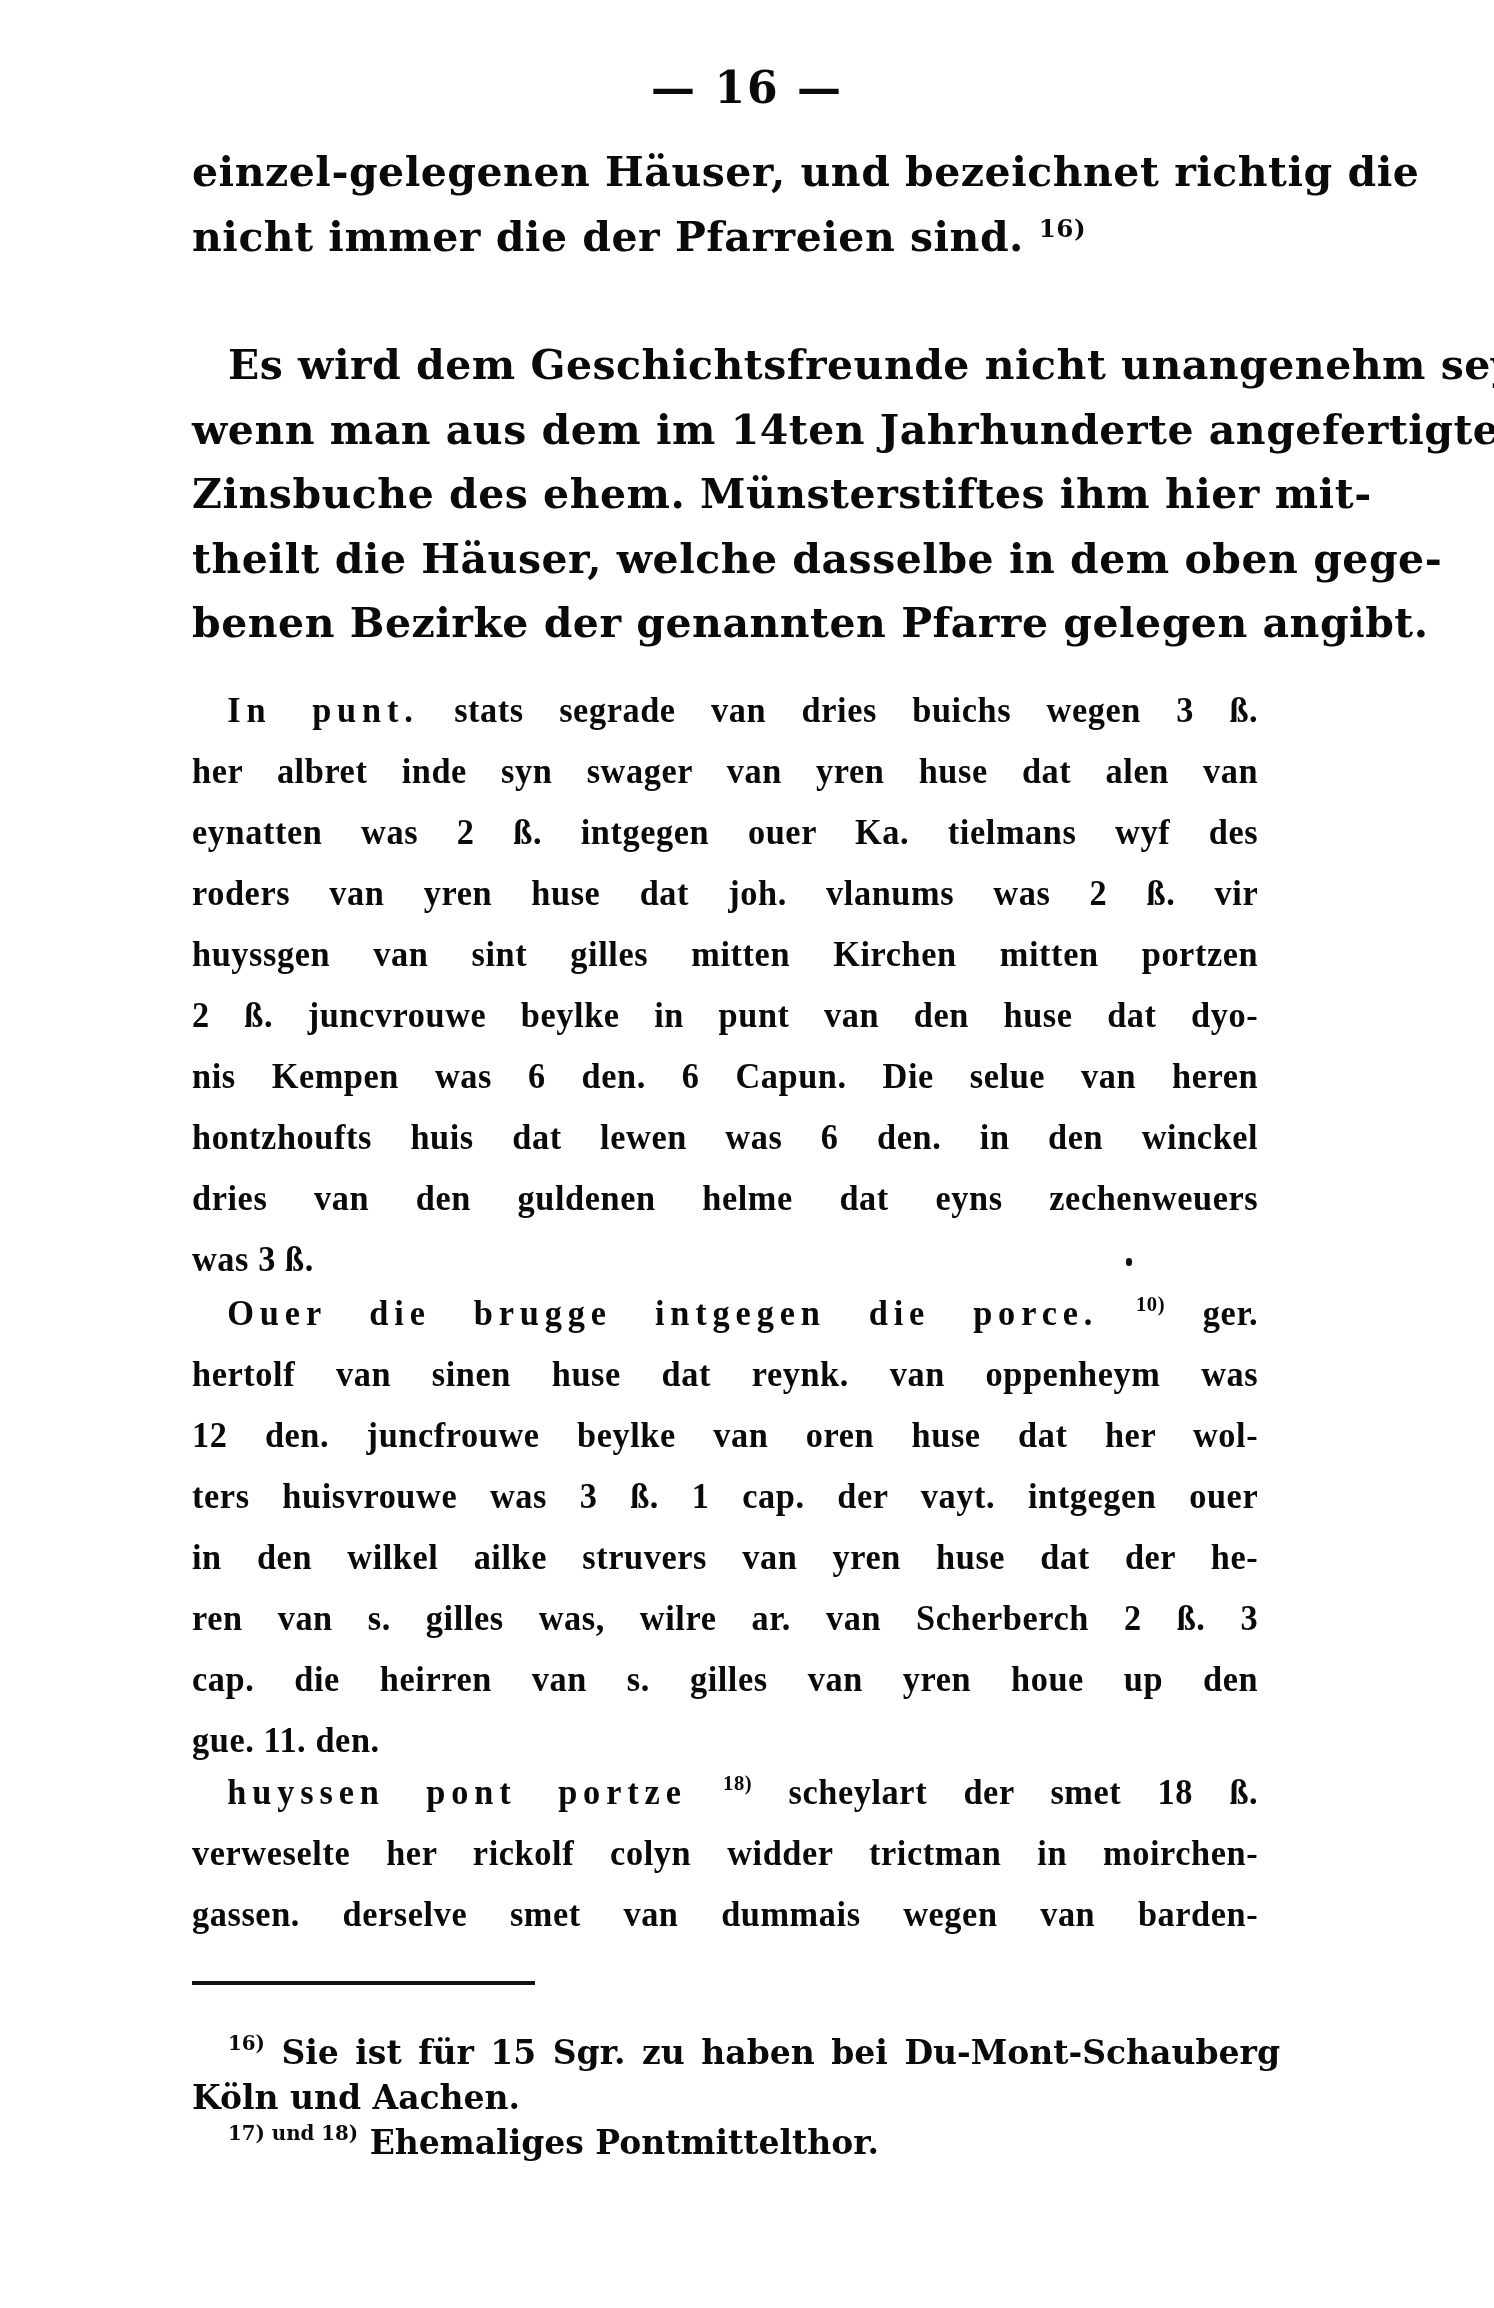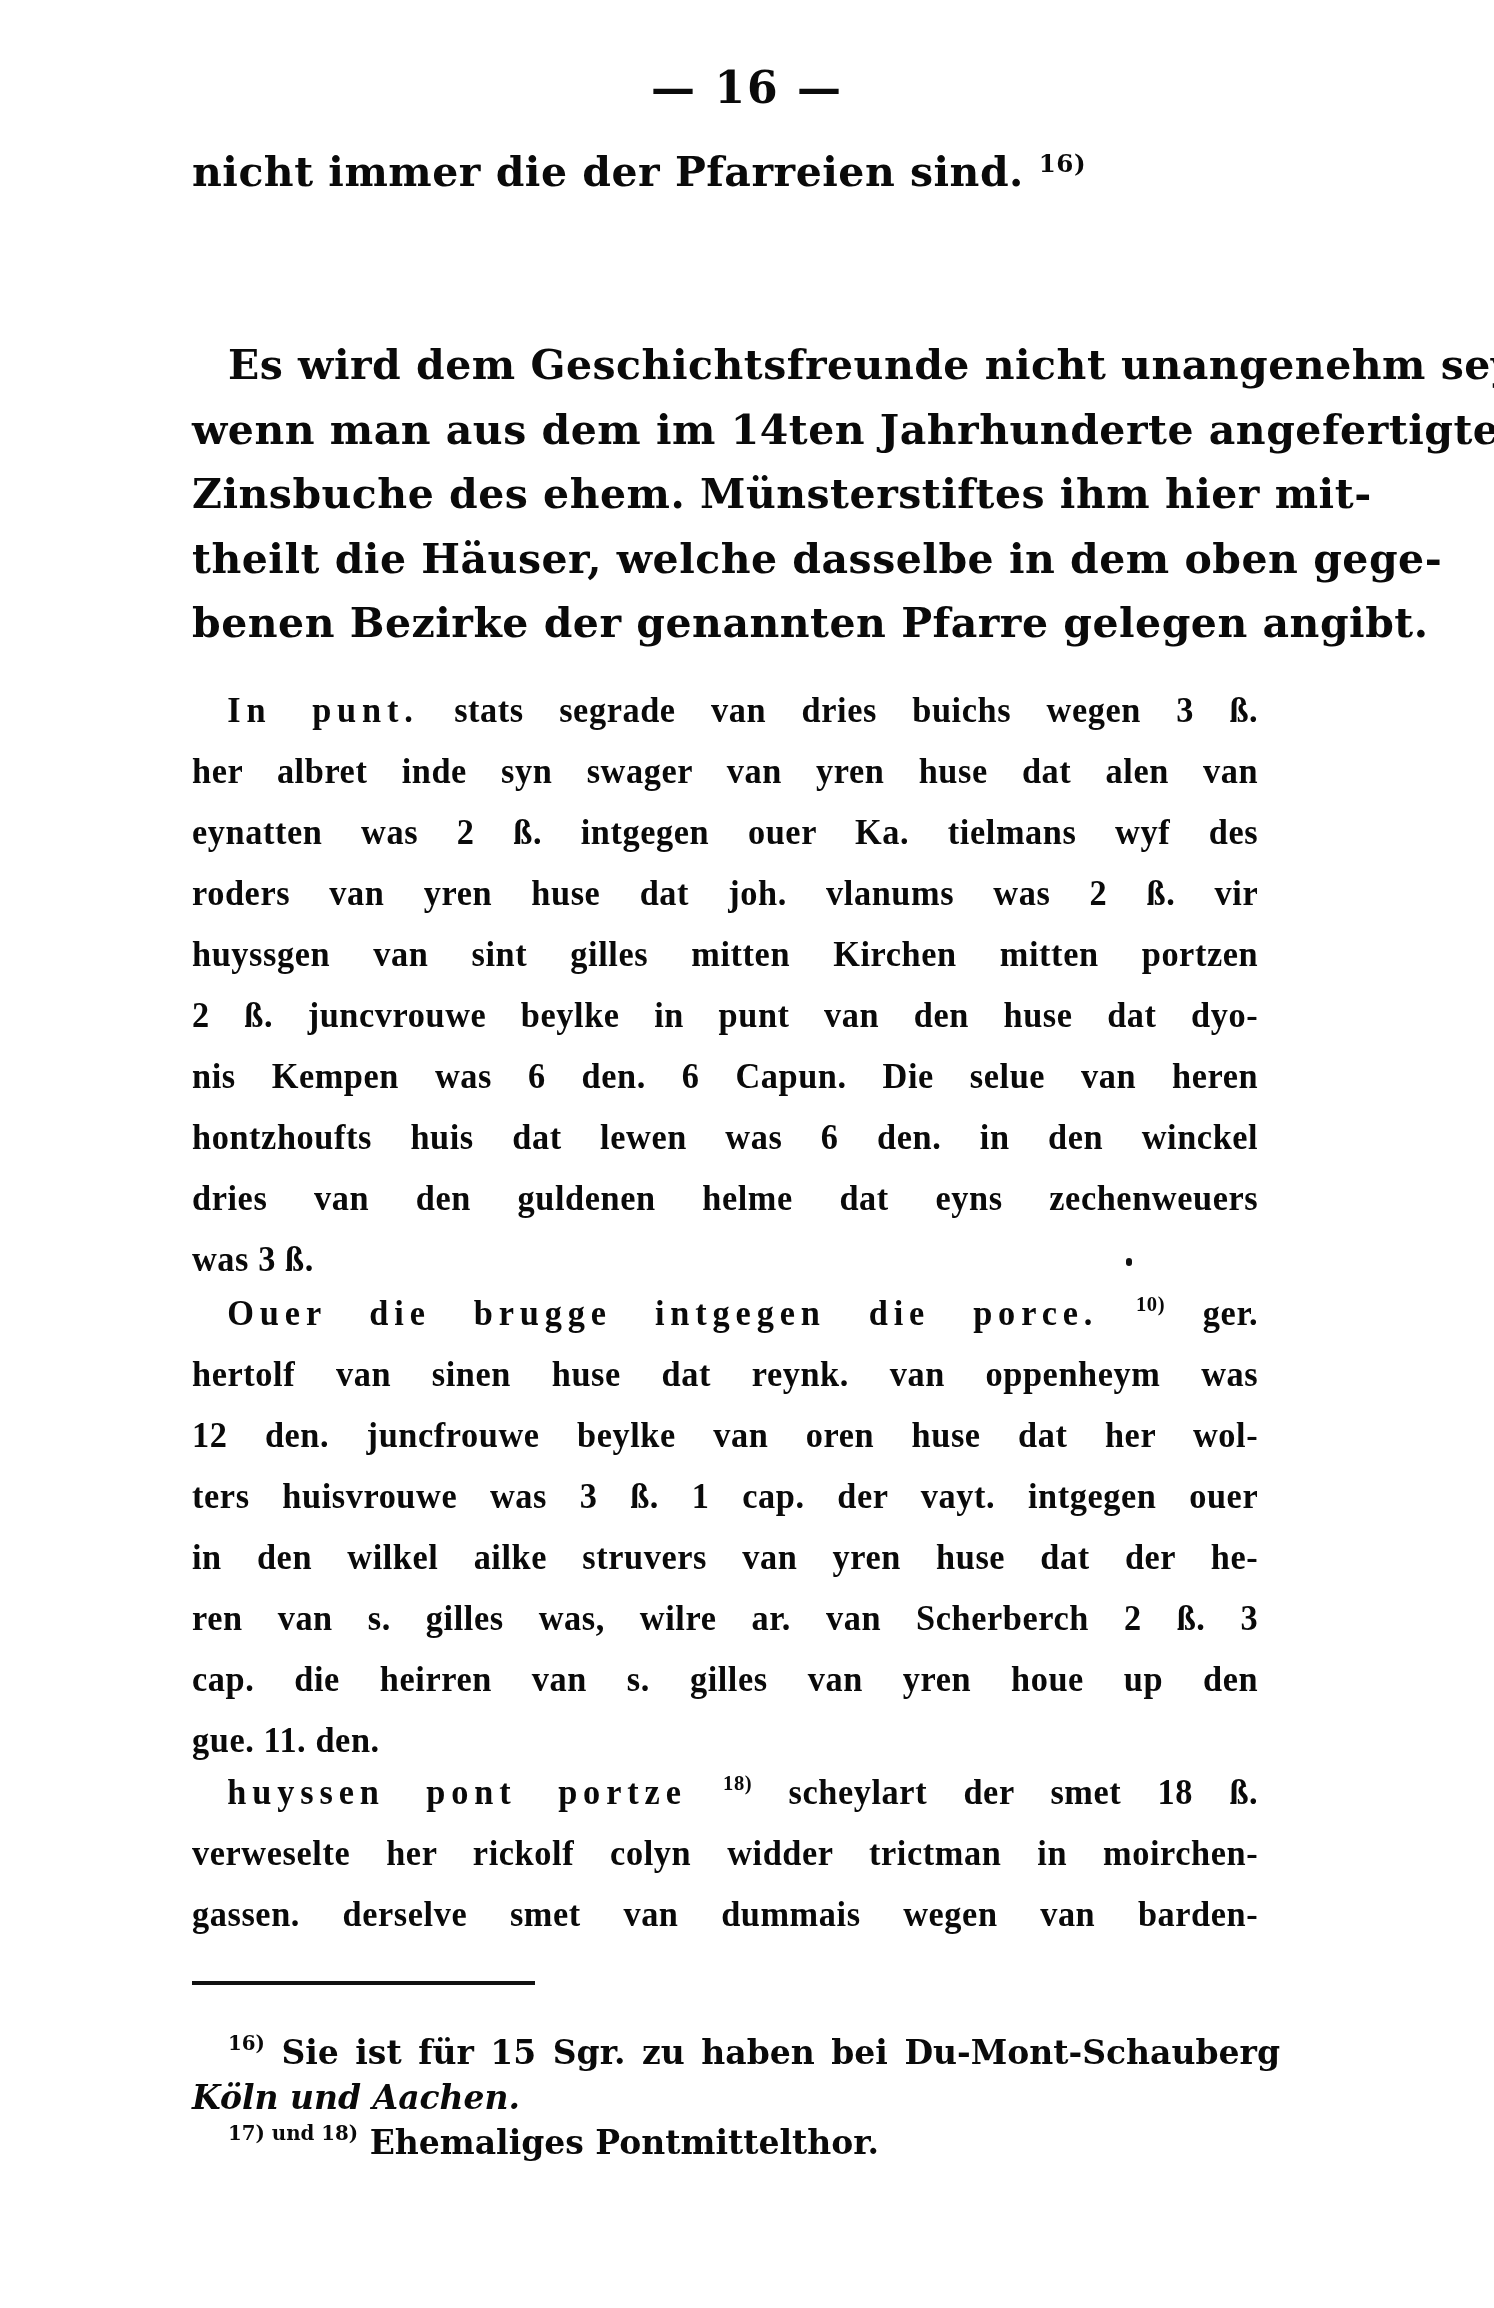--- a/index.html
+++ b/index.html
@@ -19,20 +19,21 @@
   .mark { position: absolute; width: 6px; height: 8px; background: #111; border-radius: 3px; }
 </style>
 </head>
 <body>
 
 <div class="page">
 
   <div class="pagenum">— 16 —</div>
 
   <div class="block frak" style="top:140px;">
+    <span class="line">einzel-gelegenen Häuser, und bezeichnet richtig die</span>
     <span class="line" style="text-align:right;text-align-last:left;"><span>nicht immer die der Pfarreien sind.</span> <sup>16)</sup></span>
   </div>
 
   <div class="block frak" style="top:333px;">
     <span class="line indent">Es wird dem Geschichtsfreunde nicht unangenehm seyn,</span>
     <span class="line">wenn man aus dem im 14ten Jahrhunderte angefertigten</span>
     <span class="line">Zinsbuche des ehem. Münsterstiftes ihm hier mit-</span>
     <span class="line">theilt die Häuser, welche dasselbe in dem oben gege-</span>
     <span class="line">benen Bezirke der genannten Pfarre gelegen angibt.</span>
   </div>
@@ -66,17 +67,17 @@
     <span class="line">verweselte her rickolf colyn widder trictman in moirchen-</span>
     <span class="line">gassen. derselve smet van dummais wegen van barden-</span>
   </div>
 
   <div class="mark" style="left:1126px;top:1258px;"></div>
 
   <div class="rule"></div>
 
   <div class="block fn" style="top:2030px;">
     <span class="line" style="padding-left:36px;"><sup>16)</sup> <span>Sie ist für 15 Sgr. zu haben bei Du-Mont-Schauberg</span></span>
-    <span class="line" style="text-align:center;text-align-last:left;font-style:italic;">Köln und Aachen.</span>
+    <span class="line" style="text-align:center;text-align-last:left;">Köln und Aachen.</span>
     <span class="line" style="text-align:right;text-align-last:left;padding-left:36px;"><sup>17) und 18)</sup> <span>Ehemaliges Pontmittelthor.</span></span>
   </div>
 
 </div>
 
 </body></html>

